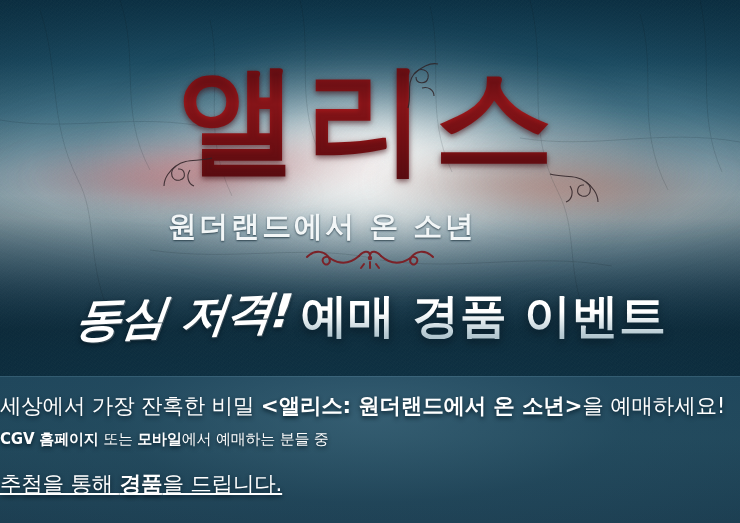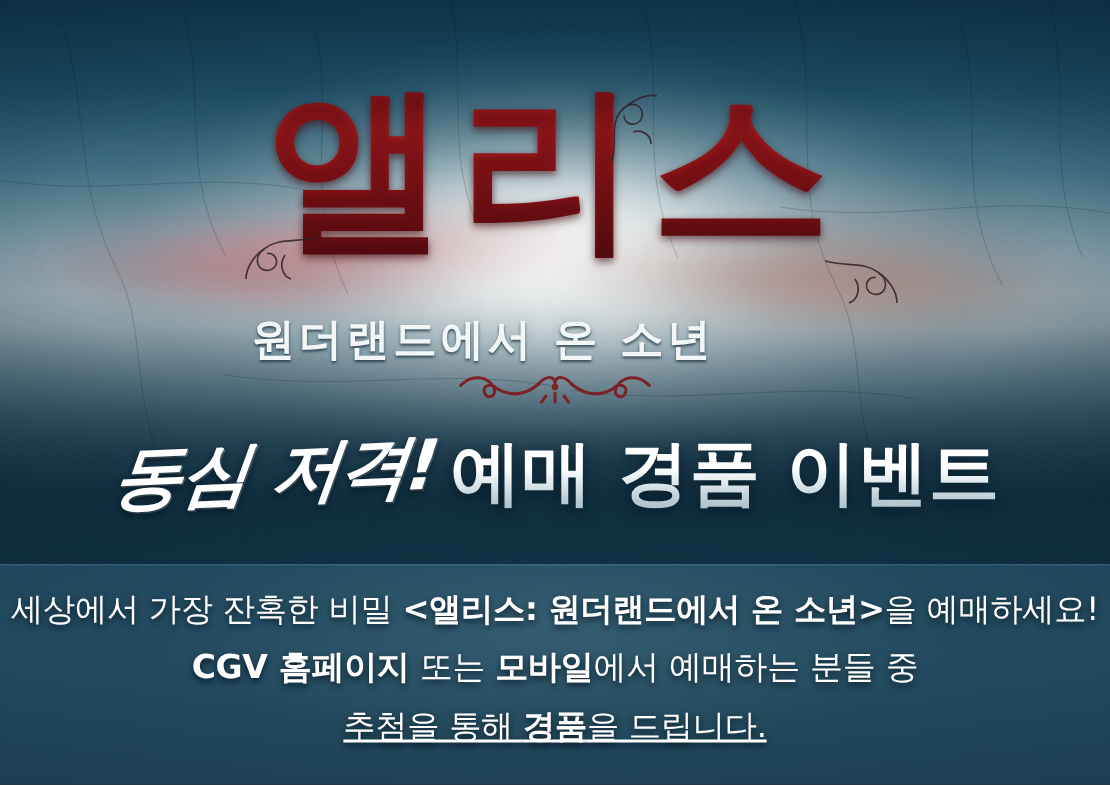--- a/index.html
+++ b/index.html
@@ -150,23 +150,23 @@
 
   
   .title-block {
     position: absolute;
     left: 0; top: 0;
     width: 740px;
     text-align: center;
   }
   .main-title {
     position: absolute;
-    left: 0; top: 52px;
-    width: 740px;
-    font-family: Liberation Sans, sans-serif;
+    left: 0; top: 68px;
+    width: 740px;
+    font-family: Liberation Mono, monospace;
     font-size: 120px;
     font-weight: 700;
     letter-spacing: 8px;
     line-height: 1;
     color: #8e1418;
     background: linear-gradient(to bottom,
       #6d0f13 0%, #a81a1d 30%, #8d1316 58%, #5d0c10 100%);
     -webkit-background-clip: text;
     background-clip: text;
     -webkit-text-fill-color: transparent;
@@ -271,28 +271,28 @@
     content: "";
     position: absolute;
     left: 0; top: 0; right: 0; height: 1px;
     background: rgba(120,165,186,0.22);
   }
 
   .copy-line {
     position: absolute;
     left: 0;
     width: 740px;
-    text-align: center;
+    text-align: left;
     white-space: nowrap;
     color: #ffffff;
     font-family: "DejaVu Sans", "Liberation Sans", sans-serif;
     text-shadow: 0 2px 4px rgba(4,22,34,0.85);
   }
   .copy-line-1 { top: 15px; font-size: 21.5px; font-weight: 400; letter-spacing: -0.2px; }
-  .copy-line-2 { top: 54px; font-size: 22px; font-weight: 400; letter-spacing: -0.2px; }
+  .copy-line-2 { top: 54px; font-size: 15px; font-weight: 400; letter-spacing: -0.2px; }
   .copy-line-3 { top: 93px; font-size: 21.5px; font-weight: 400; letter-spacing: -0.2px; text-decoration: underline; }
   .copy-line b { font-weight: 700; }
 </style>
 </head>
 <body>
 
 <div id="poster-root">
 
   <div class="keyart">
 

